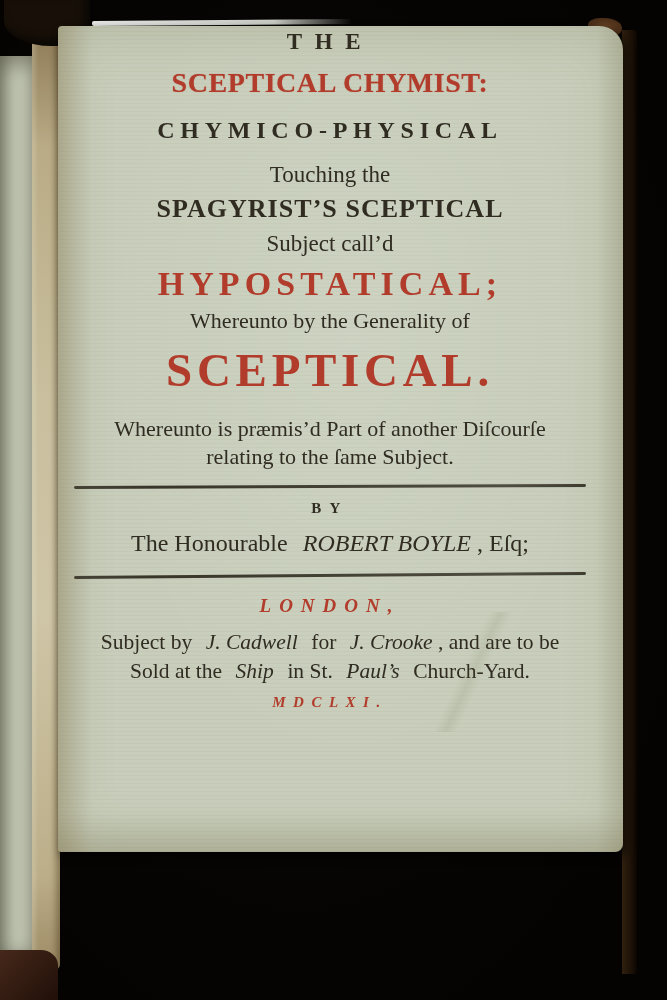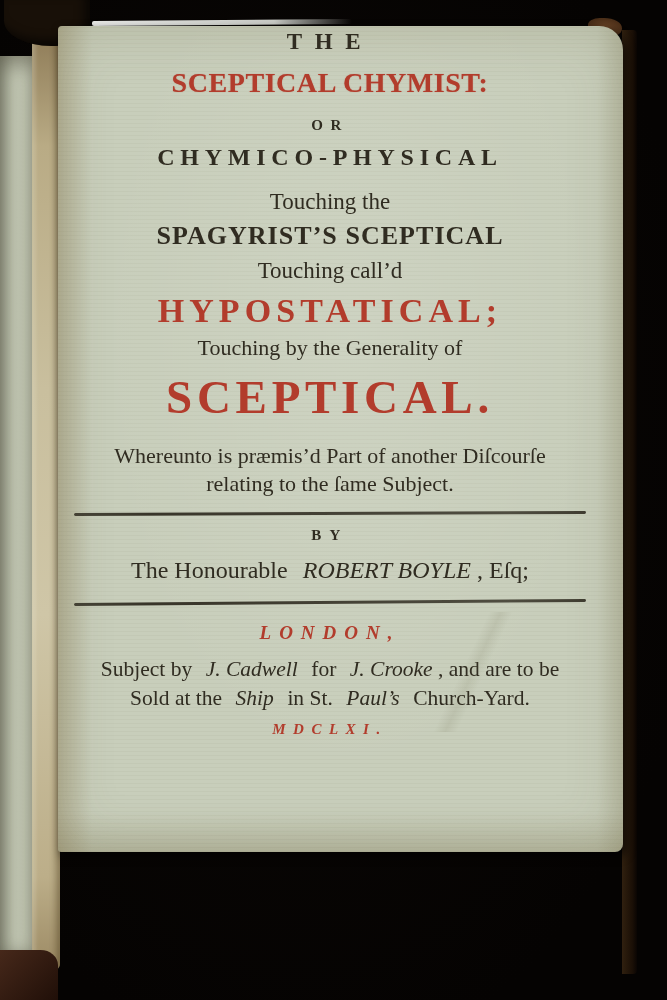--- a/index.html
+++ b/index.html
@@ -104,35 +104,34 @@
   <div class="binding-fragment-d"></div>
   <div class="binding-fragment-e"></div>
 
   <div class="title-page">
     <div class="content">
 
       <span class="line l-the ink">THE</span>
 
       <span class="line l-maintitle red">SCEPTICAL CHYMIST:</span>
 
-      <span class="line l-or ink">OR</span>
 
       <span class="line l-chymico ink">CHYMICO-PHYSICAL</span>
 
 
       <span class="line l-touching ink">Touching the</span>
 
       <span class="line l-spagyrist ink">SPAGYRIST’S SCEPTICAL</span>
 
-      <span class="line l-commonly ink">Touching call’d</span>
+      <span class="line l-commonly ink">Subject call’d</span>
 
       <span class="line l-hypostat red">HYPOSTATICAL;</span>
 
 
-      <span class="line l-defended ink">Touching by the Generality of</span>
+      <span class="line l-defended ink">Whereunto by the Generality of</span>
 
       <span class="line l-alchymists red">SCEPTICAL.</span>
 
       <span class="line l-whereunto1 ink">Whereunto is præmis’d Part of another Diſcourſe</span>
 
       <span class="line l-whereunto2 ink">relating to the ſame Subject.</span>
 
       <div class="rule"></div>
 
       <span class="line l-by ink">BY</span>

